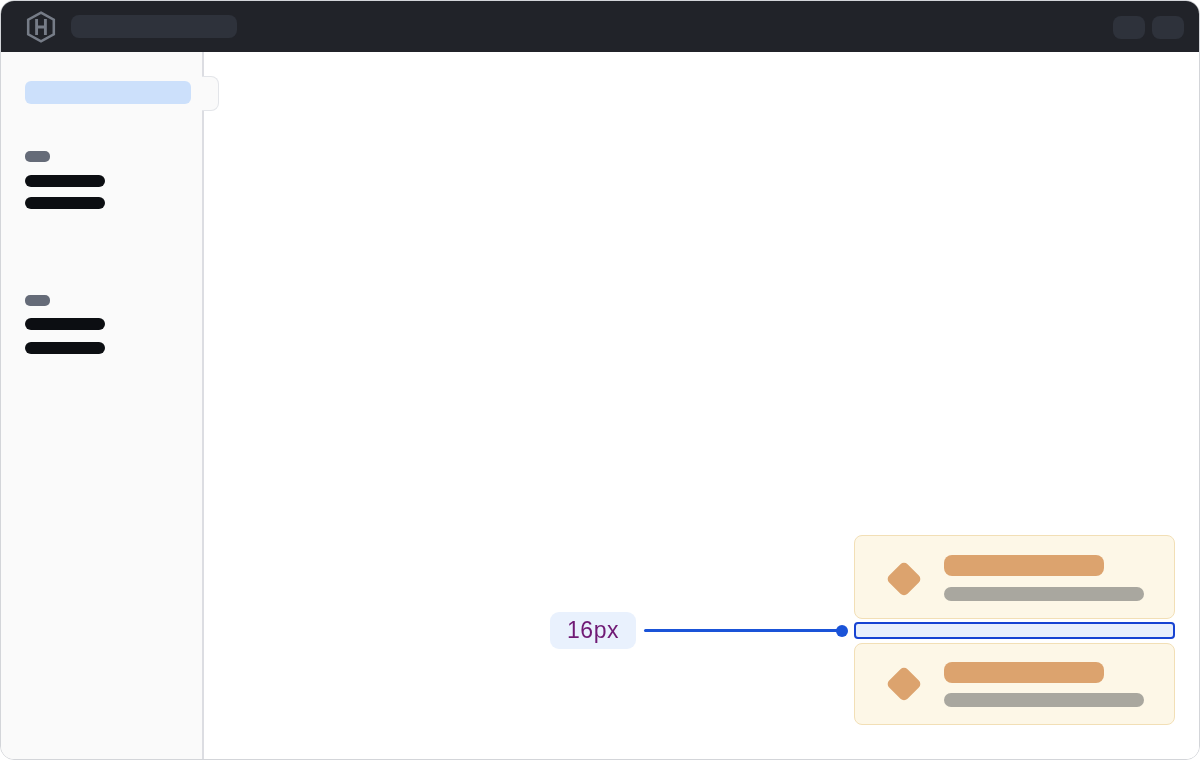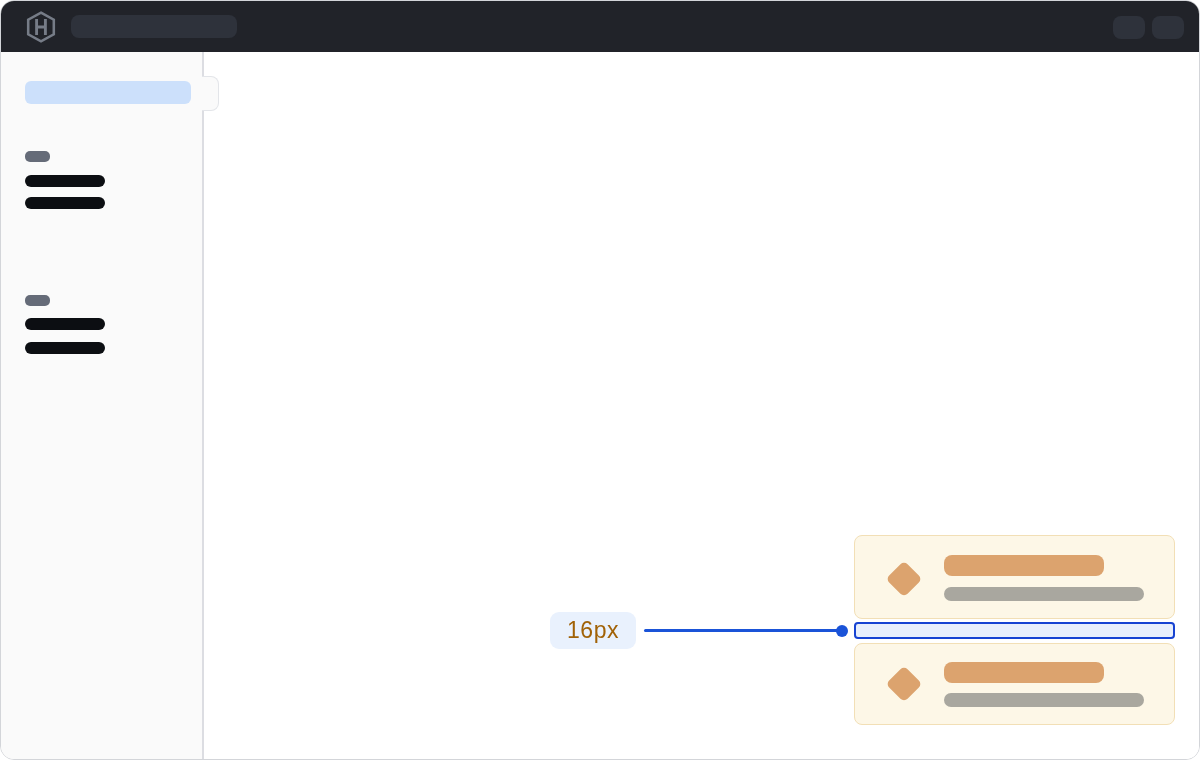--- a/index.html
+++ b/index.html
@@ -35,21 +35,21 @@
   .card-title-skel{position:absolute;left:89px;width:160px;height:21px;background:#dca36e;border-radius:8px;}
   .card-1 .card-title-skel{top:19px;}
   .card-2 .card-title-skel{top:18px;}
   .card-sub-skel{position:absolute;left:89px;width:200px;height:14px;background:#a9a79f;border-radius:7px;}
   .card-1 .card-sub-skel{top:51px;}
   .card-2 .card-sub-skel{top:49px;}
   .gap-rect{position:absolute;left:0;top:87px;width:321px;height:17px;box-sizing:border-box;
     background:#e8effc;border:2px solid #1743d2;border-radius:4px;}
   
   .measure-label{position:absolute;left:549px;top:611px;width:86px;height:37px;background:#e9f1fd;border-radius:9px;
-    color:#a16207;font-size:23px;font-weight:500;display:flex;align-items:center;justify-content:center;letter-spacing:.5px;}
+    color:#701a75;font-size:23px;font-weight:500;display:flex;align-items:center;justify-content:center;letter-spacing:.5px;}
   .measure-line{position:absolute;left:643px;top:628px;width:198px;height:3px;background:#1a53d8;border-radius:2px;}
   .measure-dot{position:absolute;left:835px;top:624px;width:12px;height:12px;background:#1a53d8;border-radius:50%;}
 </style>
 </head>
 <body>
 
 <div class="frame">
 
   <div class="topbar">
     <div class="logo-wrap">

